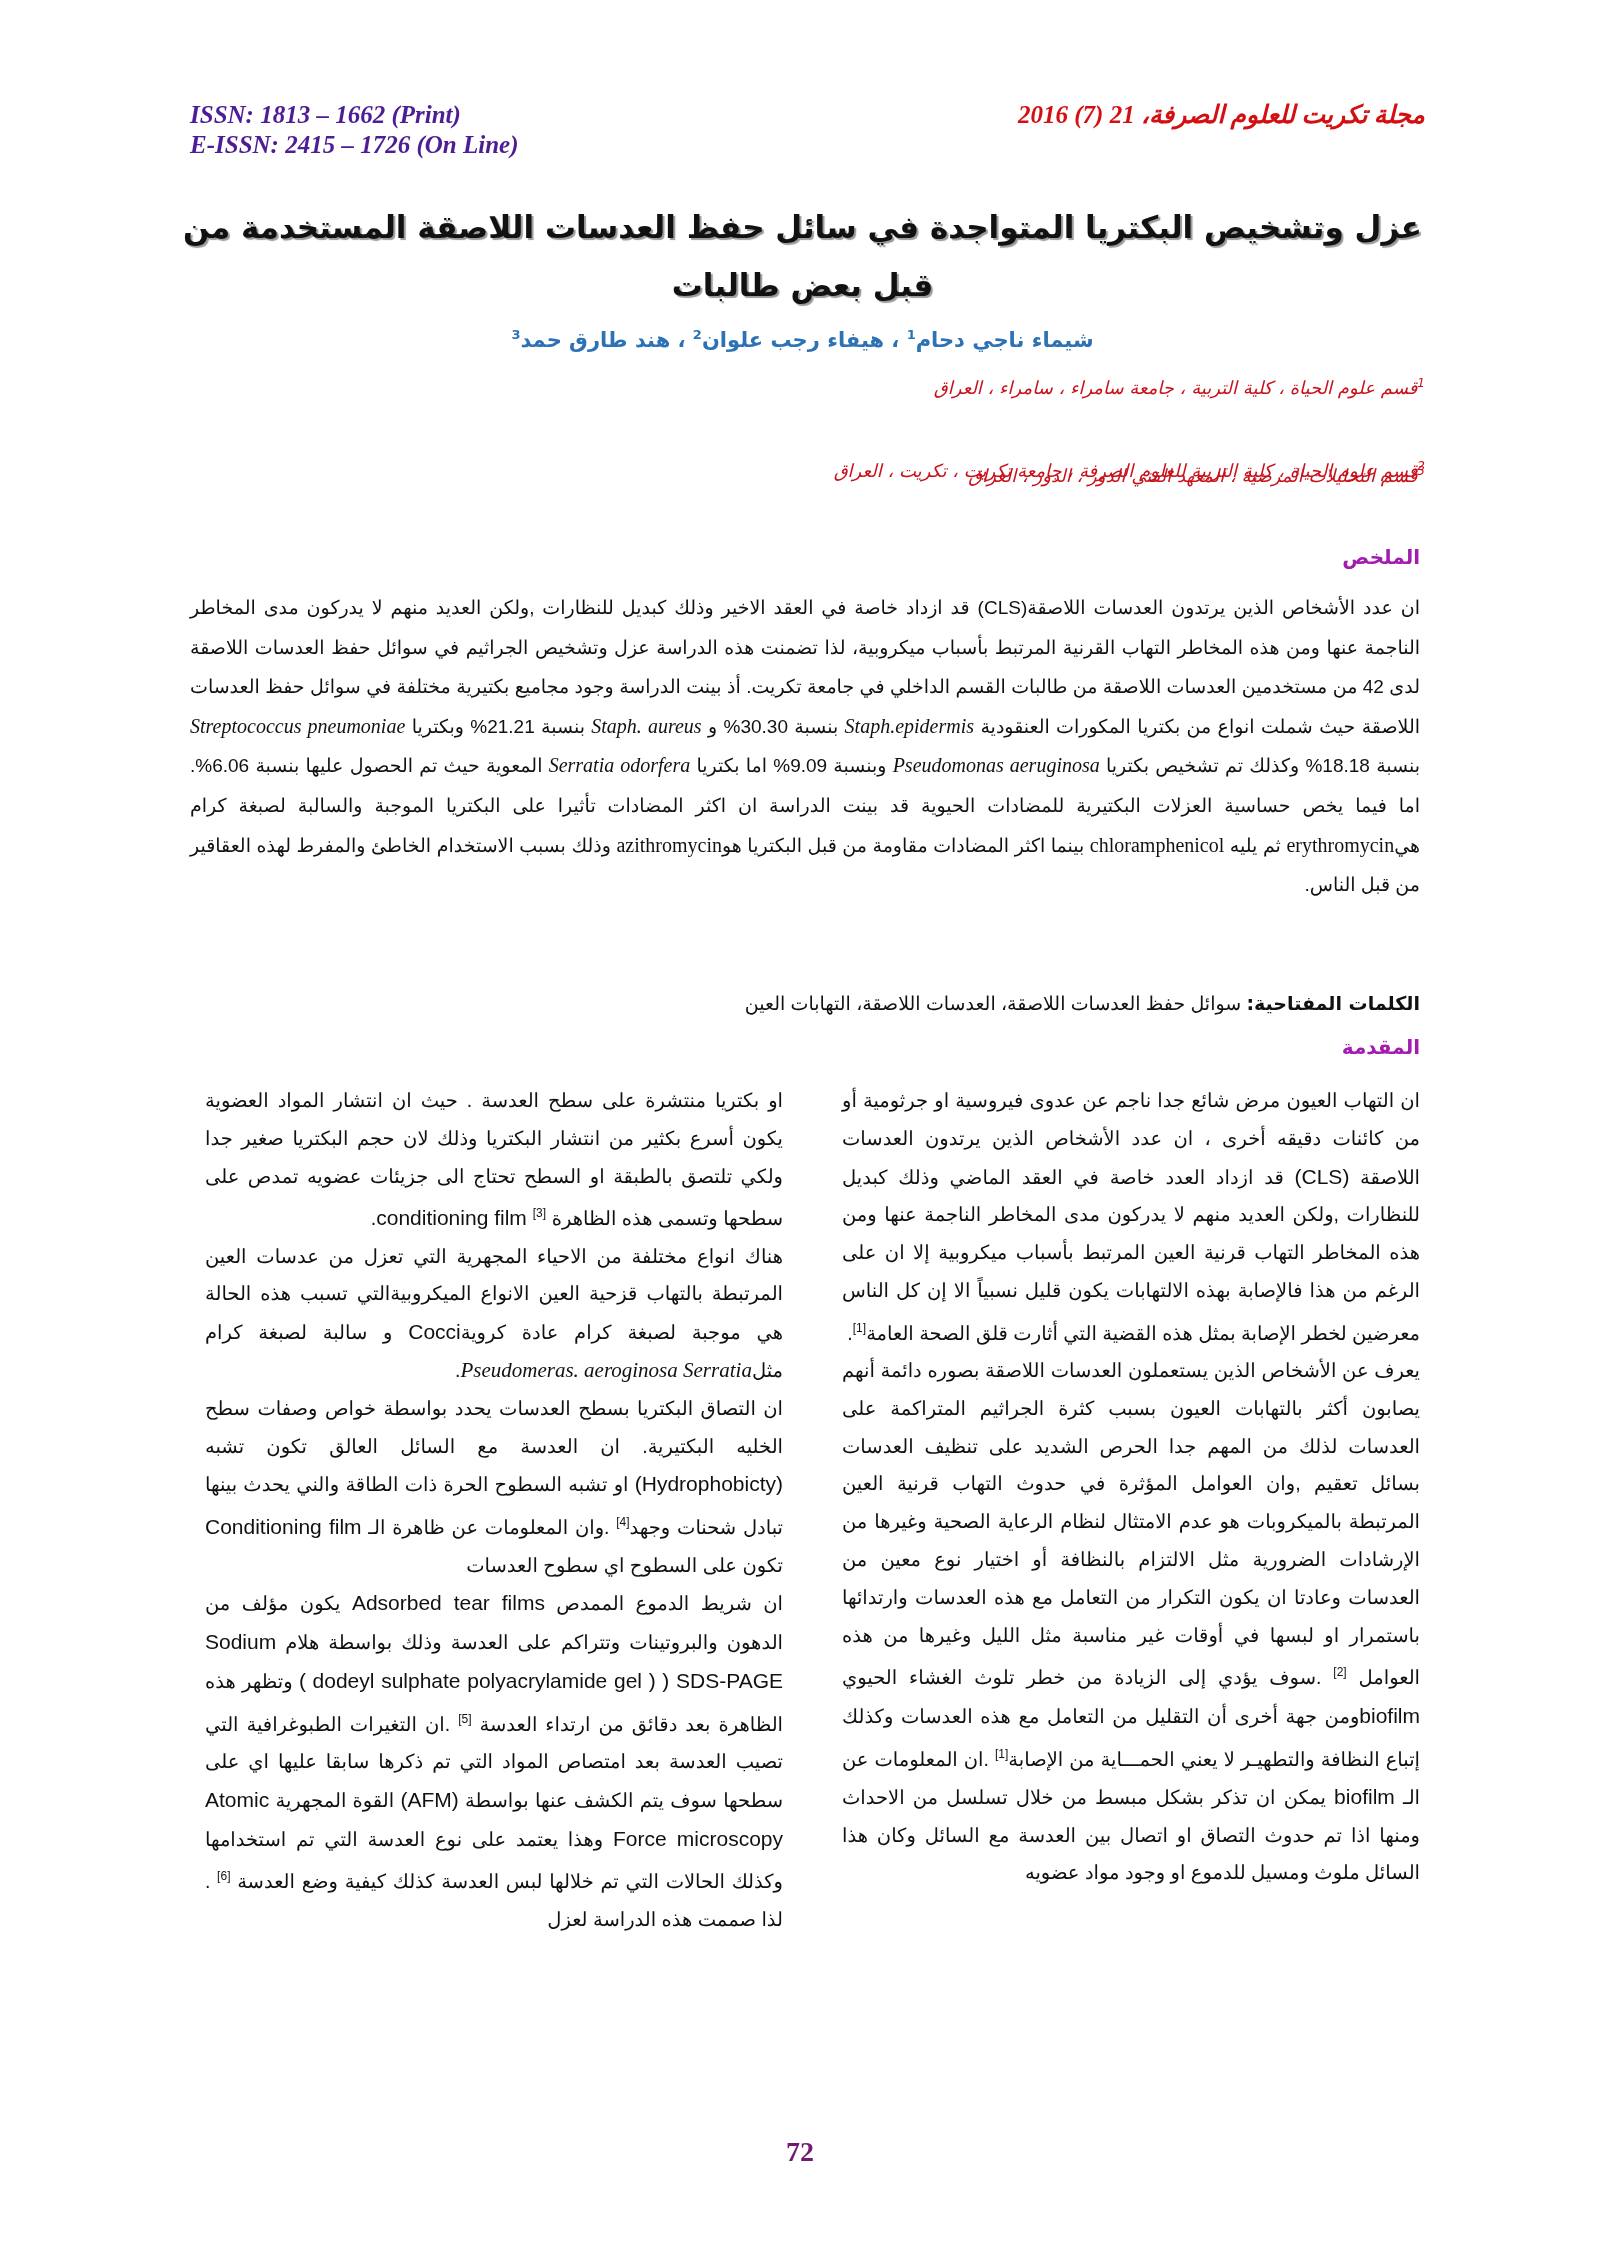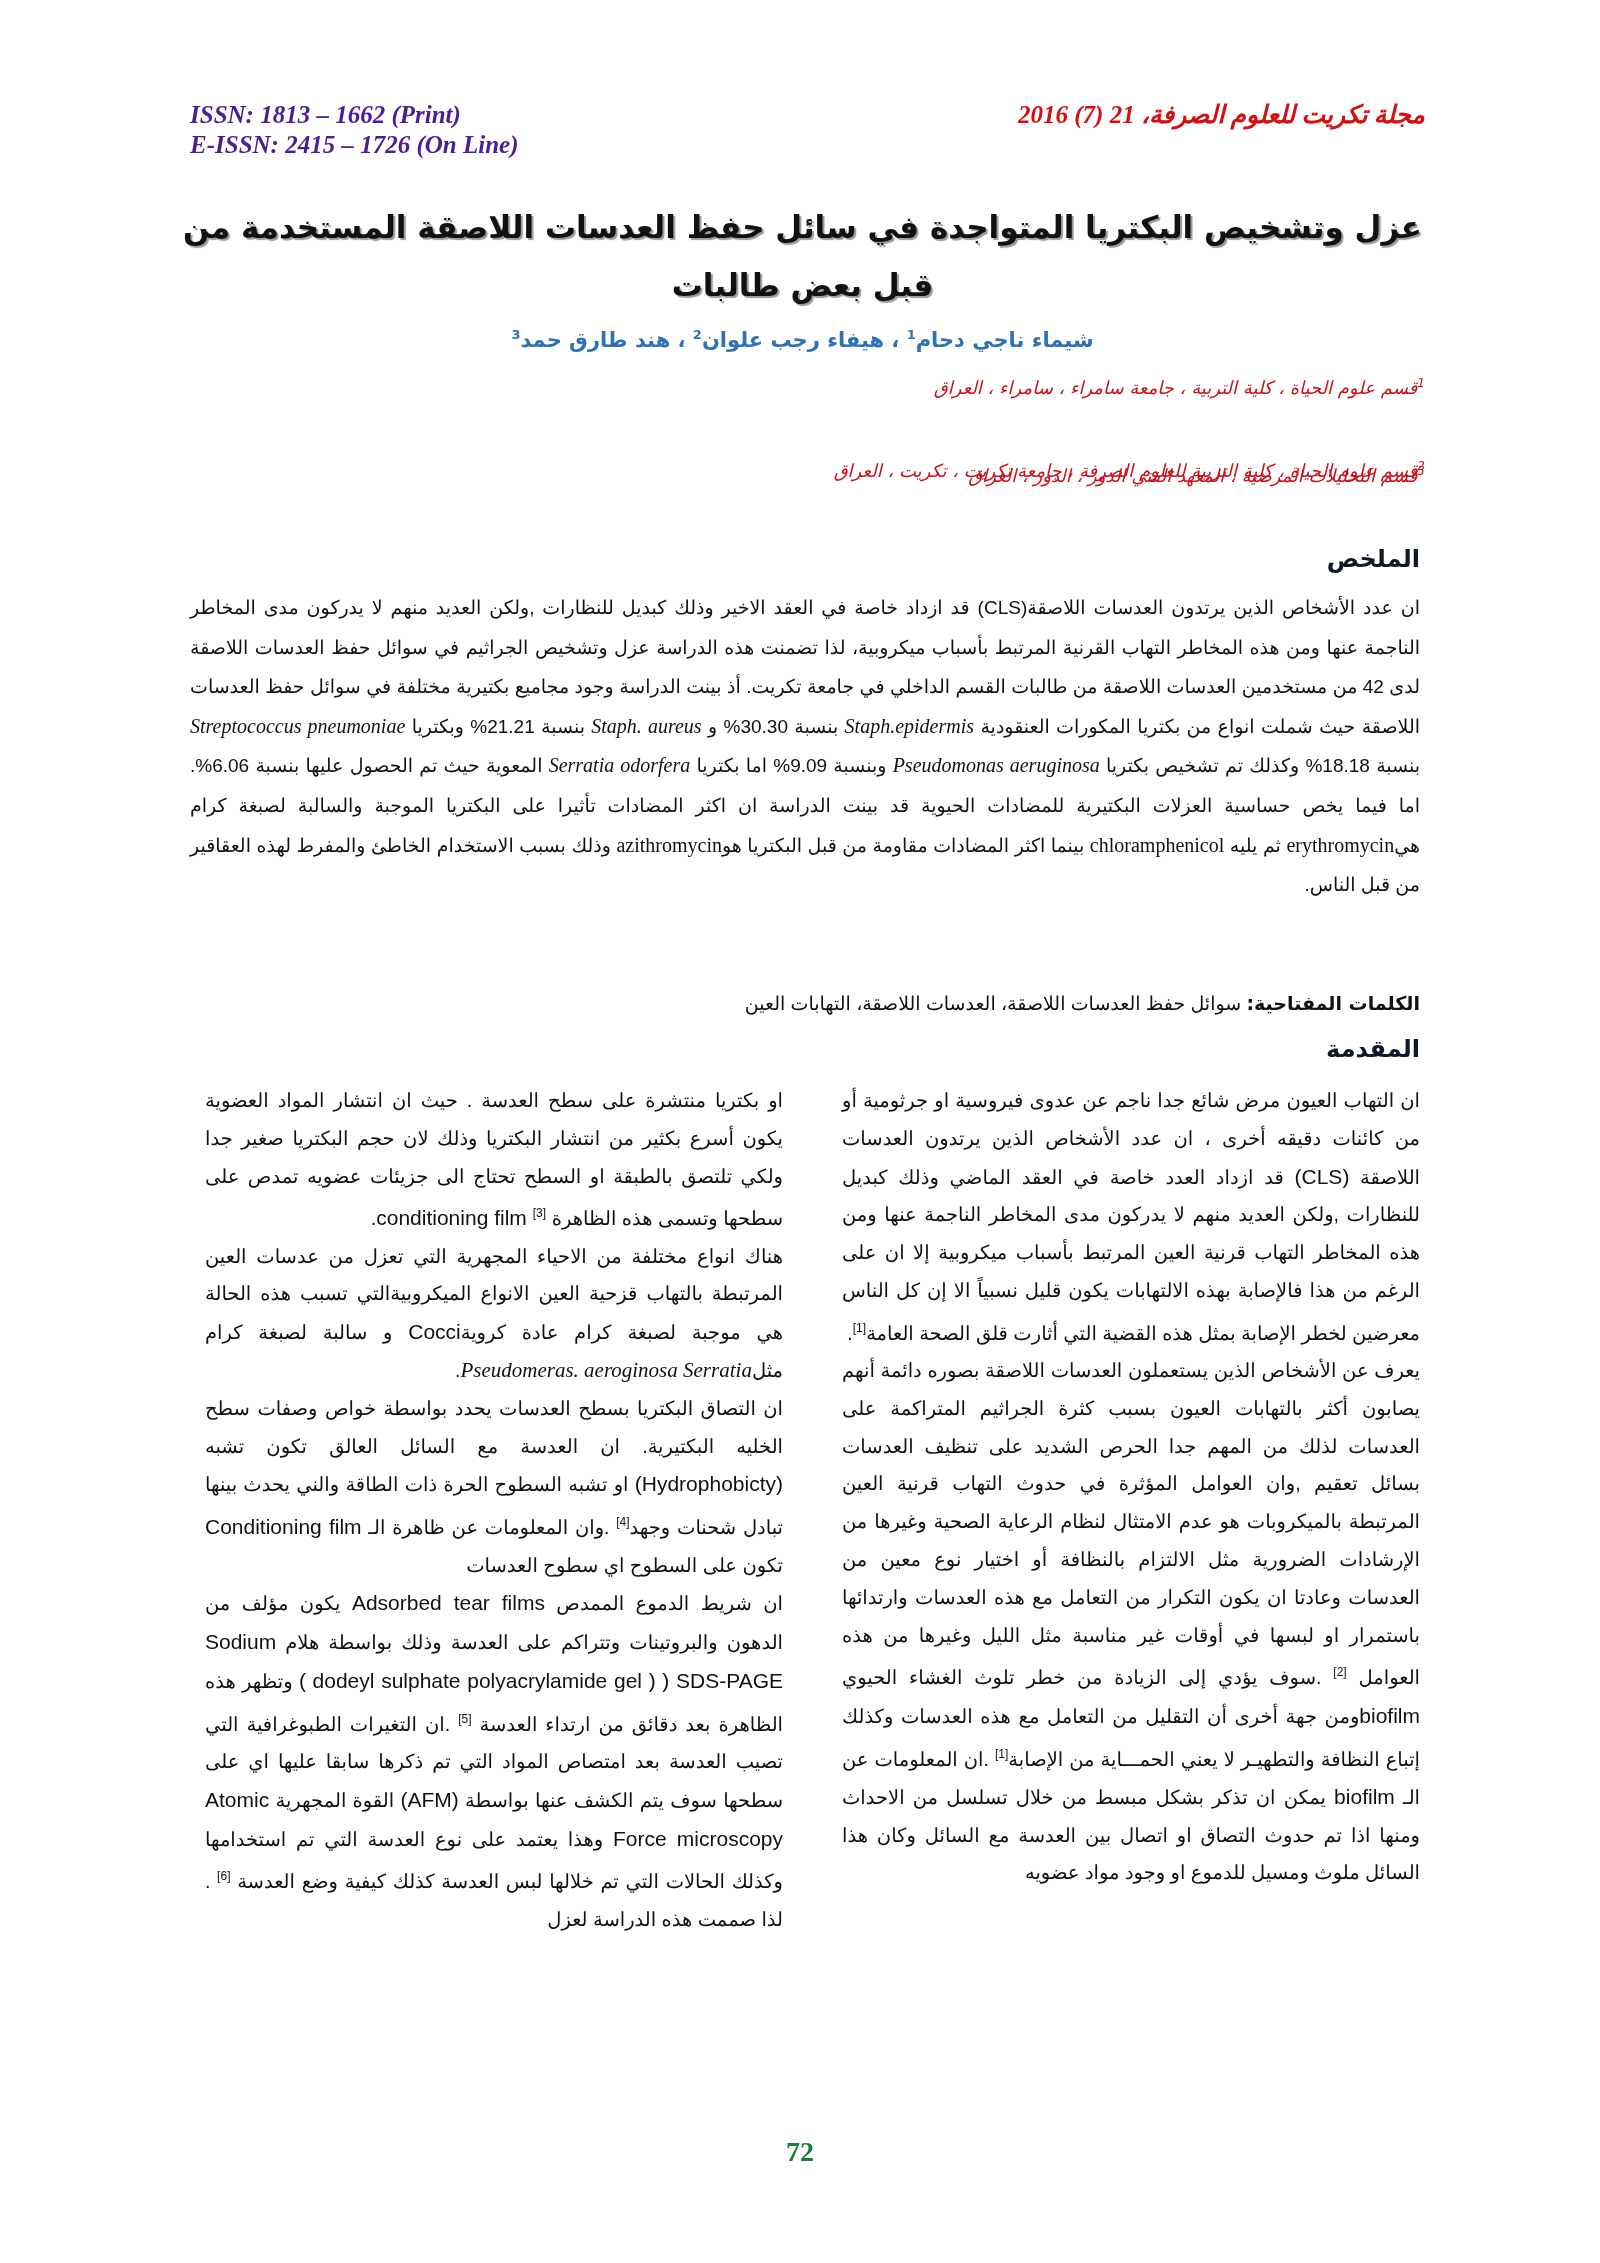--- a/index.html
+++ b/index.html
@@ -4,34 +4,34 @@
 <style>
   html, body { margin: 0; padding: 0; background: #ffffff; }
   body { width: 1600px; height: 2263px; position: relative; overflow: hidden; font-family: "DejaVu Sans", sans-serif; color: #111; }
   .hdr-left { position: absolute; left: 190px; top: 100px; direction: ltr; text-align: left; color: #4c1d95; font-family: "Liberation Serif", serif; font-style: italic; font-weight: bold; font-size: 25px; line-height: 30px; }
   .hdr-right { position: absolute; right: 175px; top: 100px; direction: rtl; text-align: right; color: #d40f12; font-family: "Liberation Serif", serif; font-style: italic; font-weight: bold; font-size: 25px; line-height: 30px; }
   .title { position: absolute; left: 180px; right: 175px; top: 198px; direction: rtl; text-align: center; font-family: "DejaVu Sans", sans-serif; font-weight: bold; font-size: 31px; line-height: 58px; color: #111; text-shadow: 2px 2px 1px #9a9a9a; }
   .authors { position: absolute; left: 180px; right: 175px; top: 318px; direction: rtl; text-align: center; font-weight: bold; font-size: 21px; color: #2c72b5; line-height: 34px; }
   .authors sup { font-size: 13px; color: #2c72b5; }
   .affil { position: absolute; right: 175px; direction: rtl; text-align: center; color: #c8111a; font-style: italic; font-size: 18px; line-height: 26px; }
   .affil sup { font-size: 12px; }
-  .section-head { position: absolute; direction: rtl; font-weight: bold; font-size: 24px; color: #0f172a; }
+  .section-head { position: absolute; direction: rtl; font-weight: bold; font-size: 20px; color: #a21caf; }
   .abstract { position: absolute; left: 190px; right: 180px; top: 588px; direction: rtl; text-align: justify; text-align-last: right; font-family: "Liberation Sans", sans-serif; font-size: 19px; line-height: 39.6px; color: #111; }
   .abstract .lat { font-family: "Liberation Serif", serif; font-size: 20px; }
   .abstract .it { font-family: "Liberation Serif", serif; font-style: italic; font-size: 20px; margin-top: 25px; }
   .keywords { position: absolute; right: 180px; top: 988px; direction: rtl; text-align: right; font-family: "Liberation Sans", sans-serif; font-size: 19px; line-height: 30px; }
   .keywords b { font-family: "DejaVu Sans", sans-serif; font-size: 19px; margin-top: 19px; }
   .col { position: absolute; top: 1082px; width: 575px; direction: rtl; text-align: justify; text-align-last: right; font-family: "Liberation Sans", sans-serif; font-size: 19.5px; line-height: 37.8px; color: #111; }
   .col-right { right: 180px; width: 578px; }
   .col-left { left: 205px; width: 578px; }
   .col p { margin: 0; }
   .col .lat { font-family: Liberation Sans, sans-serif; font-size: 21px; }
   .col .it { font-family: "Liberation Serif", serif; font-style: italic; font-size: 21px; }
   .col sup, .abstract sup { font-size: 12px; }
-  .page-number { position: absolute; left: 0; right: 0; top: 2136px; text-align: center; color: #15803d; font-family: "Liberation Serif", serif; font-weight: bold; font-size: 28px; }
+  .page-number { position: absolute; left: 0; right: 0; top: 2136px; text-align: center; color: #701a75; font-family: "Liberation Serif", serif; font-weight: bold; font-size: 28px; }
 </style>
 </head>
 <body>
 
 <div class="hdr-left">
   <div>ISSN: 1813 – 1662 (Print)</div>
   <div>E-ISSN: 2415 – 1726 (On Line)</div>
 </div>
 <div class="hdr-right">مجلة تكريت للعلوم الصرفة، 21 (7) 2016</div>
 

